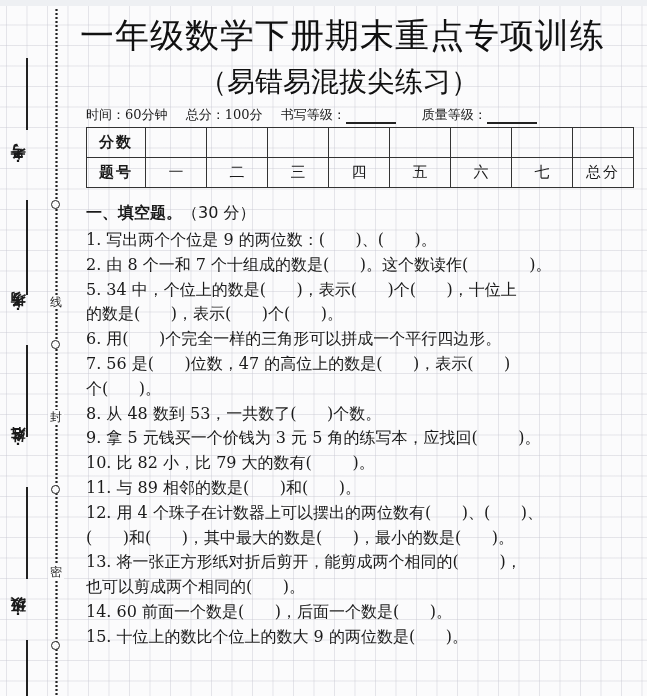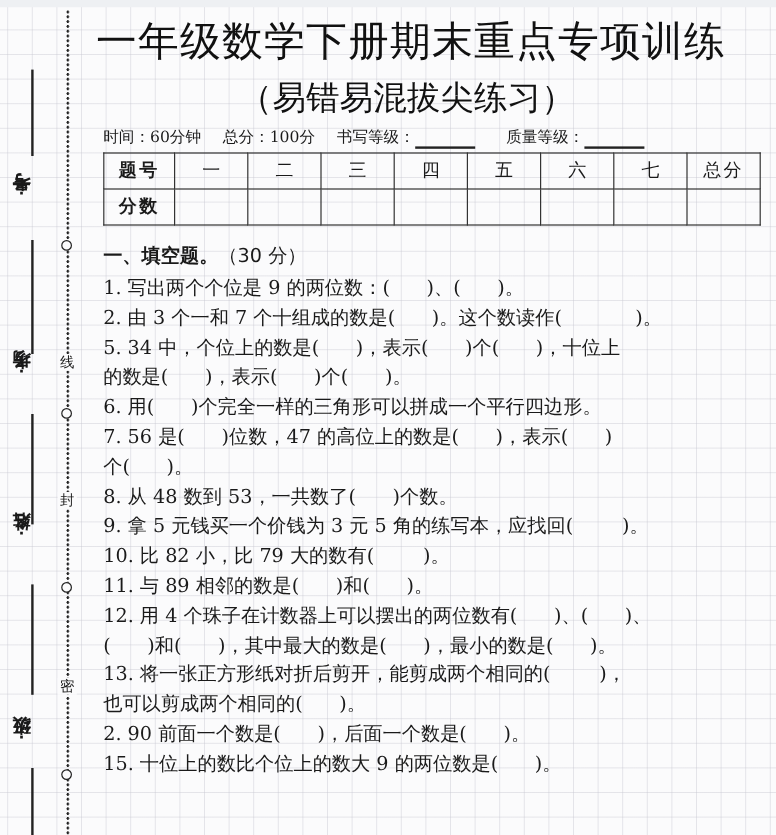--- a/index.html
+++ b/index.html
@@ -111,59 +111,59 @@
 <div class="meta">
   <span>时间：60分钟</span>
   <span>总分：100分</span>
   <span style="margin-right:0">书写等级：</span><span class="blank"></span>
   <span style="margin-right:0">质量等级：</span><span class="blank"></span>
 </div>
 
 <table class="score">
   <tbody>
       <tr>
+    <td class="hdr">分数</td>
+    <td class="col"></td>
+    <td class="col"></td>
+    <td class="col"></td>
+    <td class="col"></td>
+    <td class="col"></td>
+    <td class="col"></td>
+    <td class="col"></td>
+    <td class="total"></td>
+  </tr>
+  <tr>
     <td class="hdr">题号</td>
     <td class="col">一</td>
     <td class="col">二</td>
     <td class="col">三</td>
     <td class="col">四</td>
     <td class="col">五</td>
     <td class="col">六</td>
     <td class="col">七</td>
     <td class="total">总分</td>
   </tr>
-  <tr>
-    <td class="hdr">分数</td>
-    <td class="col"></td>
-    <td class="col"></td>
-    <td class="col"></td>
-    <td class="col"></td>
-    <td class="col"></td>
-    <td class="col"></td>
-    <td class="col"></td>
-    <td class="total"></td>
-  </tr>
 </tbody>
   </table>
 
 <div class="section-title">
   <b>一、填空题。</b><span>（30 分）</span>
 </div>
 
 <div class="questions">
   <div class="q">1. 写出两个个位是 9 的两位数：(      )、(      )。</div>
-  <div class="q">2. 由 3 个一和 7 个十组成的数是(      )。这个数读作(            )。</div>
+  <div class="q">2. 由 8 个一和 7 个十组成的数是(      )。这个数读作(            )。</div>
   <div class="q">5. 34 中，个位上的数是(      )，表示(      )个(      )，十位上</div>
   <div class="q">的数是(      )，表示(      )个(      )。</div>
   <div class="q">6. 用(      )个完全一样的三角形可以拼成一个平行四边形。</div>
   <div class="q">7. 56 是(      )位数，47 的高位上的数是(      )，表示(      )</div>
   <div class="q">个(      )。</div>
   <div class="q">8. 从 48 数到 53，一共数了(      )个数。</div>
   <div class="q">9. 拿 5 元钱买一个价钱为 3 元 5 角的练写本，应找回(        )。</div>
   <div class="q">10. 比 82 小，比 79 大的数有(        )。</div>
   <div class="q">11. 与 89 相邻的数是(      )和(      )。</div>
   <div class="q">12. 用 4 个珠子在计数器上可以摆出的两位数有(      )、(      )、</div>
   <div class="q">(      )和(      )，其中最大的数是(      )，最小的数是(      )。</div>
   <div class="q">13. 将一张正方形纸对折后剪开，能剪成两个相同的(        )，</div>
   <div class="q">也可以剪成两个相同的(      )。</div>
-  <div class="q">2. 90 前面一个数是(      )，后面一个数是(      )。</div>
+  <div class="q">14. 60 前面一个数是(      )，后面一个数是(      )。</div>
   <div class="q">15. 十位上的数比个位上的数大 9 的两位数是(      )。</div>
 </div>
 
 </body></html>

